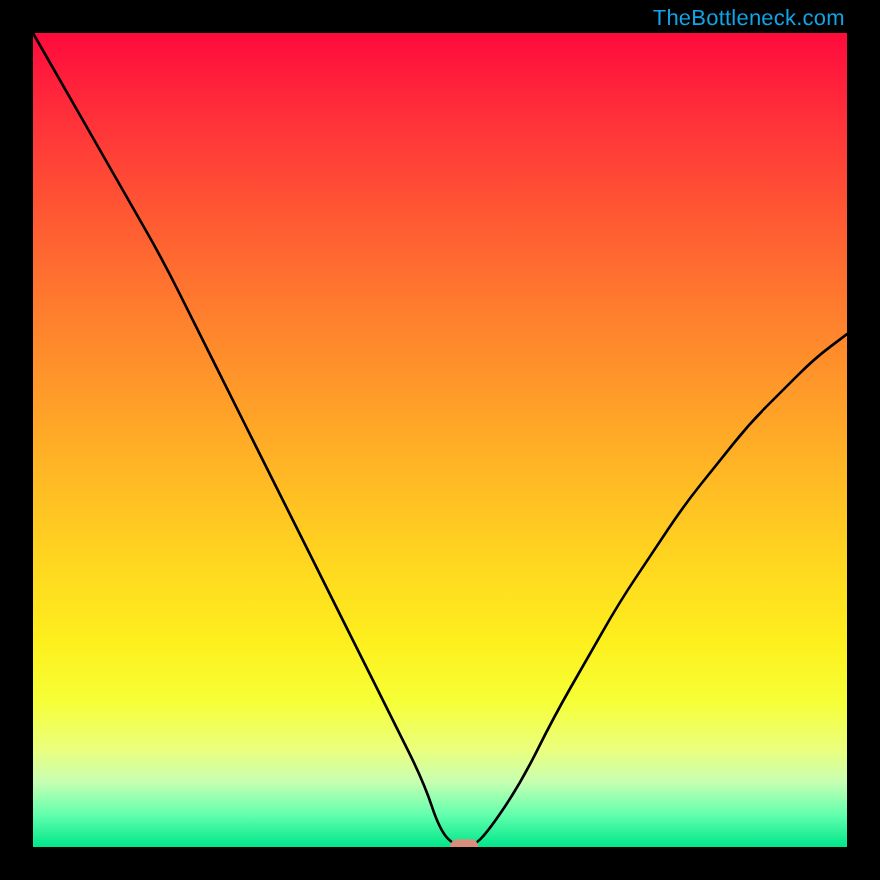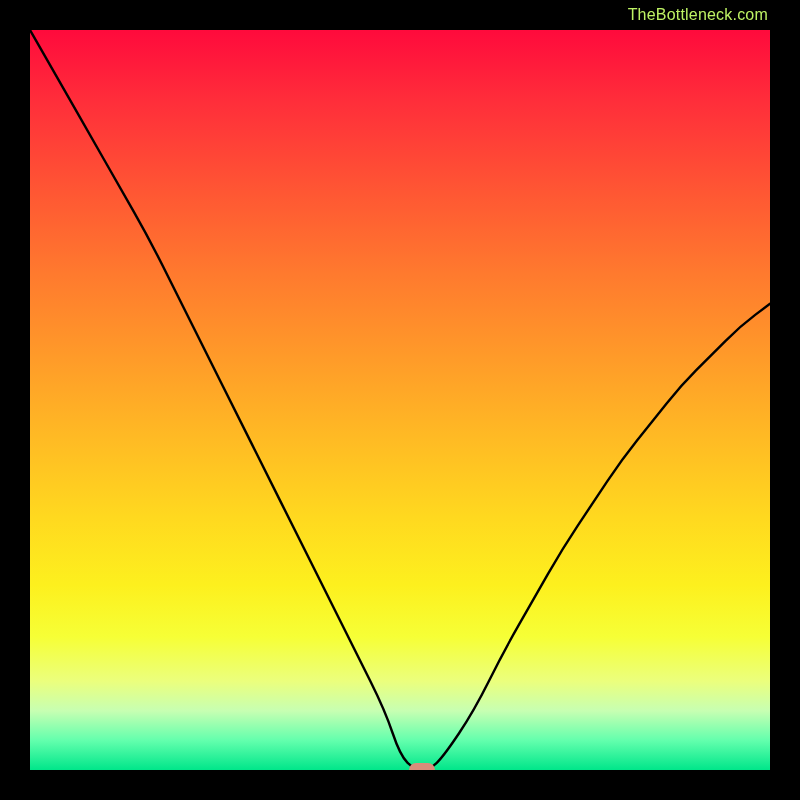--- a/index.html
+++ b/index.html
@@ -37,22 +37,22 @@
       #ebff7d 88%,
       #c7ffb2 92%,
       #63ffad 96%,
       #00e68a 100%
     );
   }
   .attribution {
     position: absolute;
     top: 6px;
     right: 32px;
-    color: #bef264;
-    font-size: 16px;
+    color: #0ea5e9;
+    font-size: 20px;
     font-weight: 500;
     letter-spacing: 0.2px;
   }
   svg.curve {
     position: absolute;
     left: 0;
     top: 0;
     width: 740px;
     height: 740px;
   }

